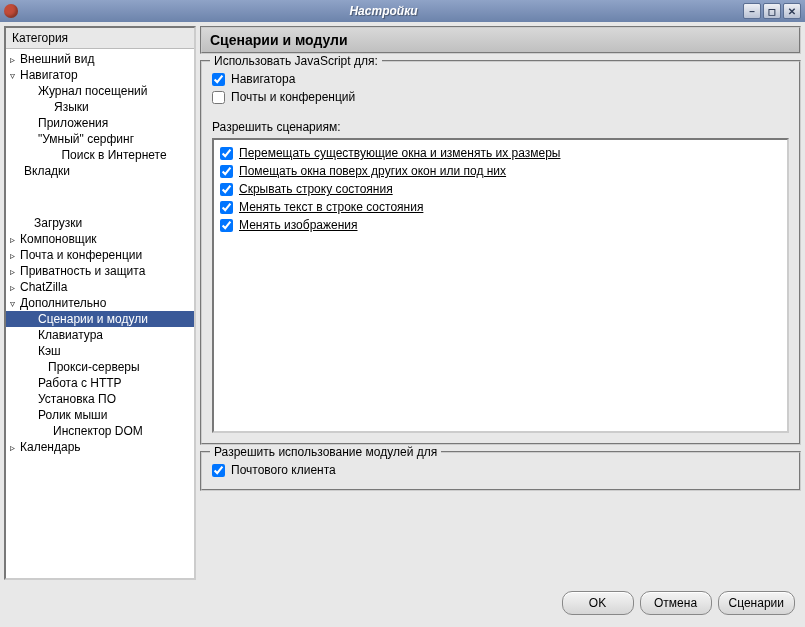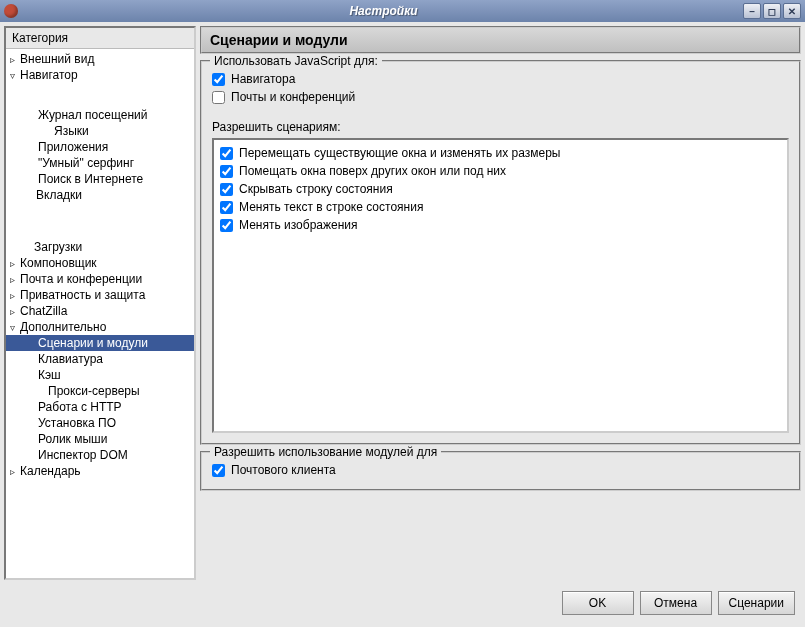--- a/index.html
+++ b/index.html
@@ -132,21 +132,21 @@
   justify-content: flex-end;
   align-items: center;
   gap: 6px;
   padding: 0 10px;
 }
 .btn {
   min-width: 72px;
   padding: 4px 10px;
   background: linear-gradient(to bottom,#f5f5f5,#d6d6d6);
   border: 1px solid #888;
-  border-radius: 0;
+  border-radius: 10px;
   box-shadow: inset 0 1px 0 #fff;
   cursor: pointer;
   font-size: 12px;
   text-align: center;
 }
 .section-label { margin: 4px 0 4px 0; }
 </style>
 </head>
 <body>
 
@@ -165,41 +165,41 @@
     <div class="sidebar-title">Категория</div>
     <div class="tree" id="tree">
         <div class="tree-item" style="padding-left: 4px;">
           <span class="tree-toggle">▹</span>
           <span>Внешний вид</span>
         </div>
         <div class="tree-item" style="padding-left: 4px;">
           <span class="tree-toggle">▿</span>
           <span>Навигатор</span>
         </div>
-        <div class="tree-item" style="padding-left: 22px; margin-top: 24px;">
+        <div class="tree-item" style="padding-left: 22px;">
           <span class="tree-toggle"></span>
           <span>Журнал посещений</span>
         </div>
         <div class="tree-item" style="padding-left: 38px;">
           <span class="tree-toggle"></span>
           <span>Языки</span>
         </div>
         <div class="tree-item" style="padding-left: 22px;">
           <span class="tree-toggle"></span>
           <span>Приложения</span>
         </div>
         <div class="tree-item" style="padding-left: 22px;">
           <span class="tree-toggle"></span>
           <span>"Умный" серфинг</span>
         </div>
-        <div class="tree-item" style="padding-left: 22px;">
+        <div class="tree-item" style="padding-left: 22px; justify-content: center;">
           <span class="tree-toggle"></span>
           <span>Поиск в Интернете</span>
         </div>
-        <div class="tree-item" style="padding-left: 20px; text-align: center;">
+        <div class="tree-item" style="padding-left: 8px; text-align: center;">
           <span class="tree-toggle"></span>
           <span>Вкладки</span>
         </div>
         <div class="tree-item" style="padding-left: 18px; margin-top: 36px;">
           <span class="tree-toggle"></span>
           <span>Загрузки</span>
         </div>
         <div class="tree-item" style="padding-left: 4px;">
           <span class="tree-toggle">▹</span>
           <span>Компоновщик</span>
@@ -241,21 +241,21 @@
           <span>Работа с HTTP</span>
         </div>
         <div class="tree-item" style="padding-left: 22px;">
           <span class="tree-toggle"></span>
           <span>Установка ПО</span>
         </div>
         <div class="tree-item" style="padding-left: 22px;">
           <span class="tree-toggle"></span>
           <span>Ролик мыши</span>
         </div>
-        <div class="tree-item" style="padding-left: 22px;">
+        <div class="tree-item" style="padding-left: 22px; margin-left: 15px;">
           <span class="tree-toggle"></span>
           <span>Инспектор DOM</span>
         </div>
         <div class="tree-item" style="padding-left: 4px;">
           <span class="tree-toggle">▹</span>
           <span>Календарь</span>
         </div>
       </div>
   </div>
 
@@ -269,21 +269,21 @@
             <input type="checkbox" checked="" style="">
             <span>Навигатора</span>
           </label>
           <label class="check-row">
             <input type="checkbox" style="">
             <span>Почты и конференций</span>
           </label>
         </div>
 
       <div class="section-label" style="margin-top:14px">Разрешить сценариям:</div>
-      <div class="scroll-area" id="scripts-area" style="height:379px;">
+      <div class="scroll-area" id="scripts-area" style="height:379px;text-decoration:underline;">
           <label class="check-row">
             <input type="checkbox" checked="" style="">
             <span>Перемещать существующие окна и изменять их размеры</span>
           </label>
           <label class="check-row">
             <input type="checkbox" checked="" style="">
             <span>Помещать окна поверх других окон или под них</span>
           </label>
           <label class="check-row">
             <input type="checkbox" checked="" style="">

